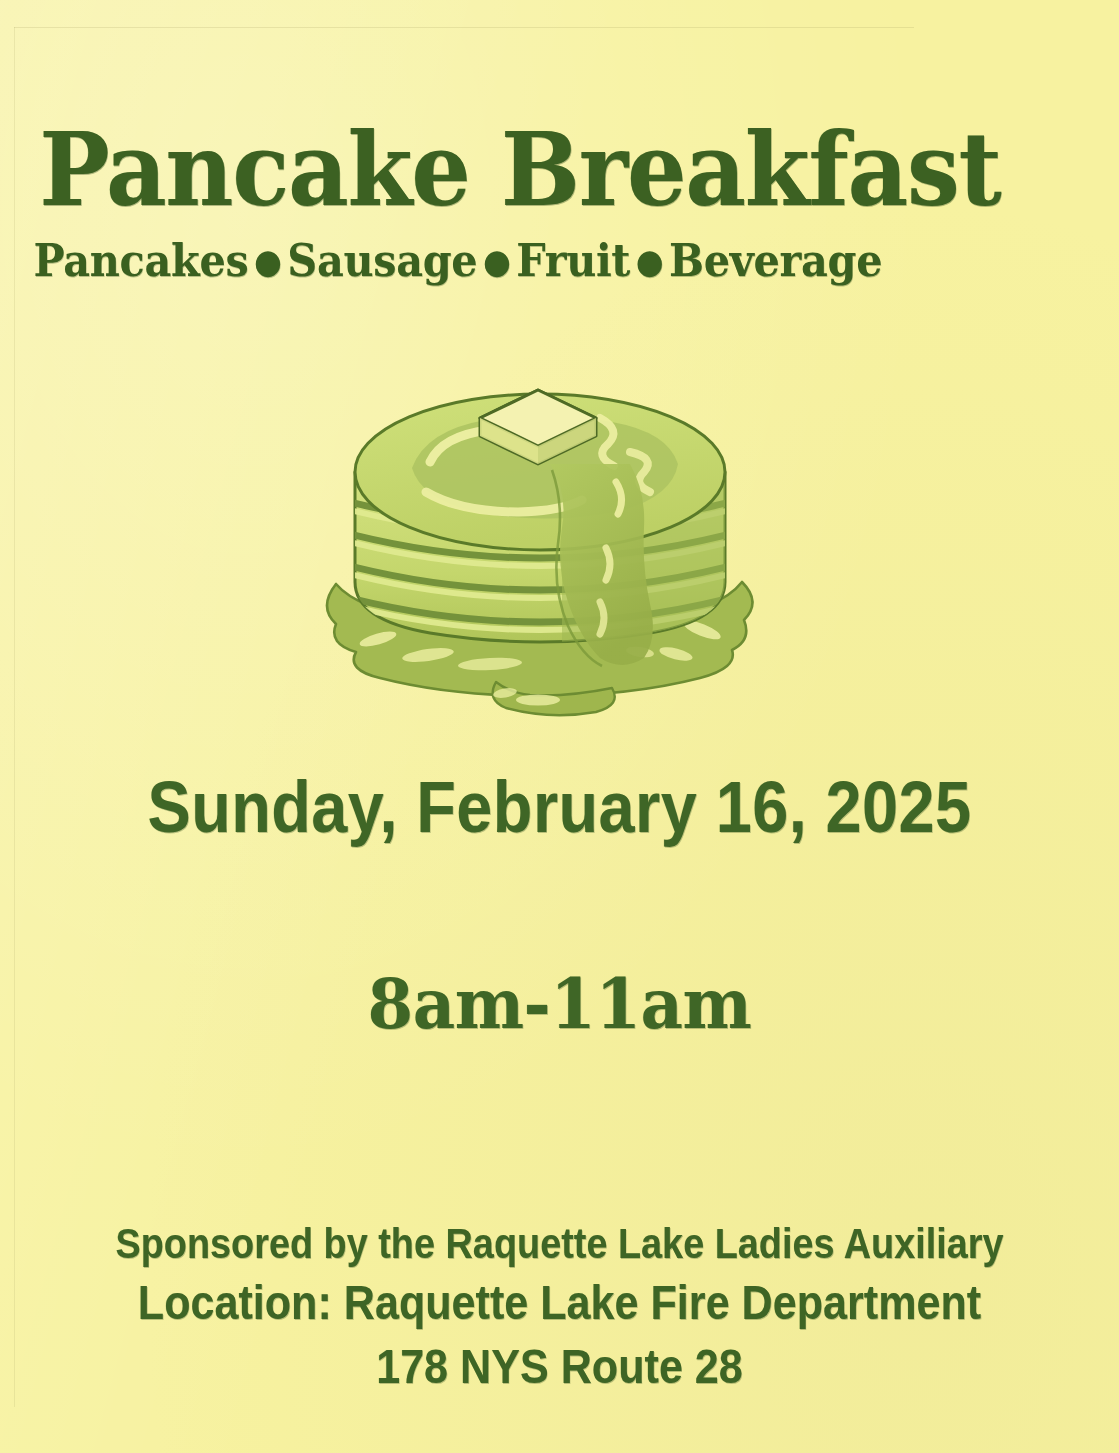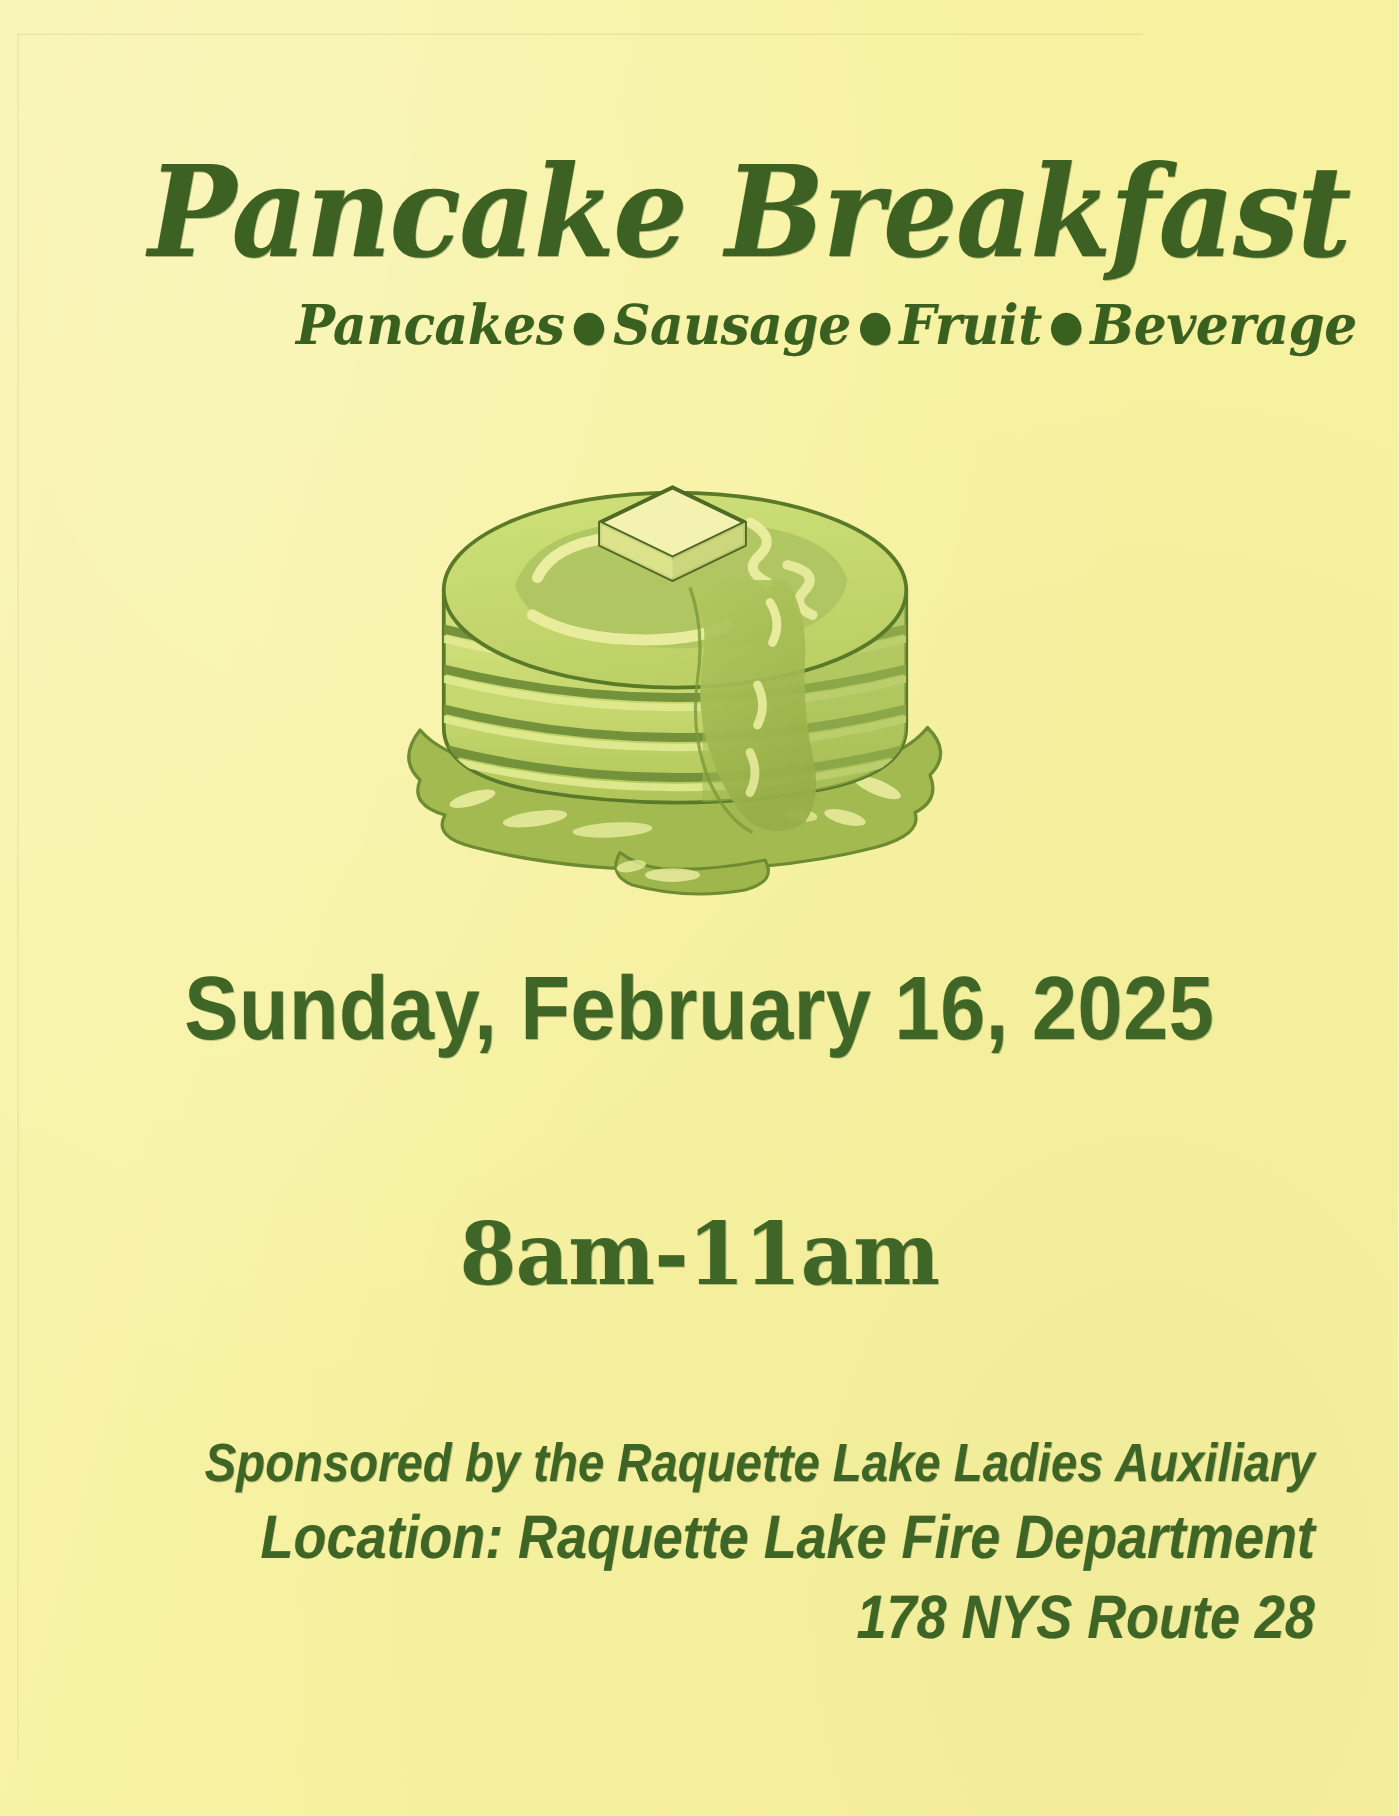--- a/index.html
+++ b/index.html
@@ -48,22 +48,21 @@
     background: rgba(150,145,85,0.15);
     pointer-events: none;
   }
 
   
   .headline-block {
     position: absolute;
     left: 0;
     top: 118px;
     width: 100%;
-    text-align: right;
-    font-style: italic;
+    text-align: left;
   }
 
   .title {
     font-family: "DejaVu Serif", "Liberation Serif", serif;
     font-weight: 700;
     font-size: 101px;
     line-height: 1.02;
     letter-spacing: -1.5px;
     color: #3c6122;
     transform: scaleX(0.93);
@@ -143,24 +142,23 @@
     letter-spacing: -0.5px;
     text-shadow:
       0.8px 0.8px 0 rgba(45,75,25,0.3),
       -0.5px 0 0 rgba(135,165,80,0.25);
   }
 
   
   .footer-block {
     position: absolute;
     left: 0;
-    top: 1144px;
-    width: 100%;
-    text-align: right;
-    font-style: italic;
+    top: 1216px;
+    width: 100%;
+    text-align: center;
   }
 
   .footer-line {
     font-family: "Liberation Sans", sans-serif;
     font-weight: 700;
     color: #3e6525;
     transform: scaleX(0.88);
     transform-origin: center center;
     letter-spacing: 0px;
     text-shadow:

